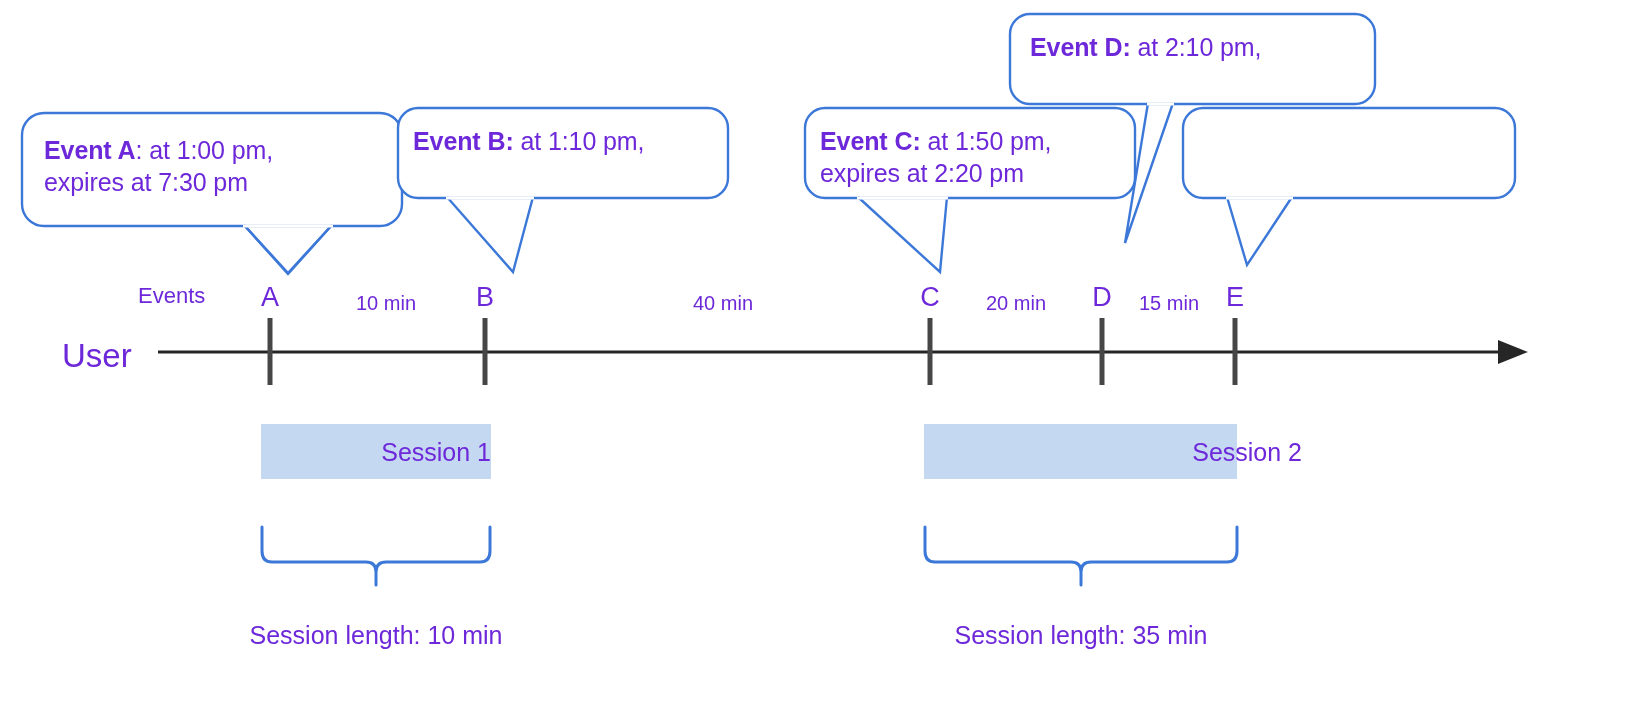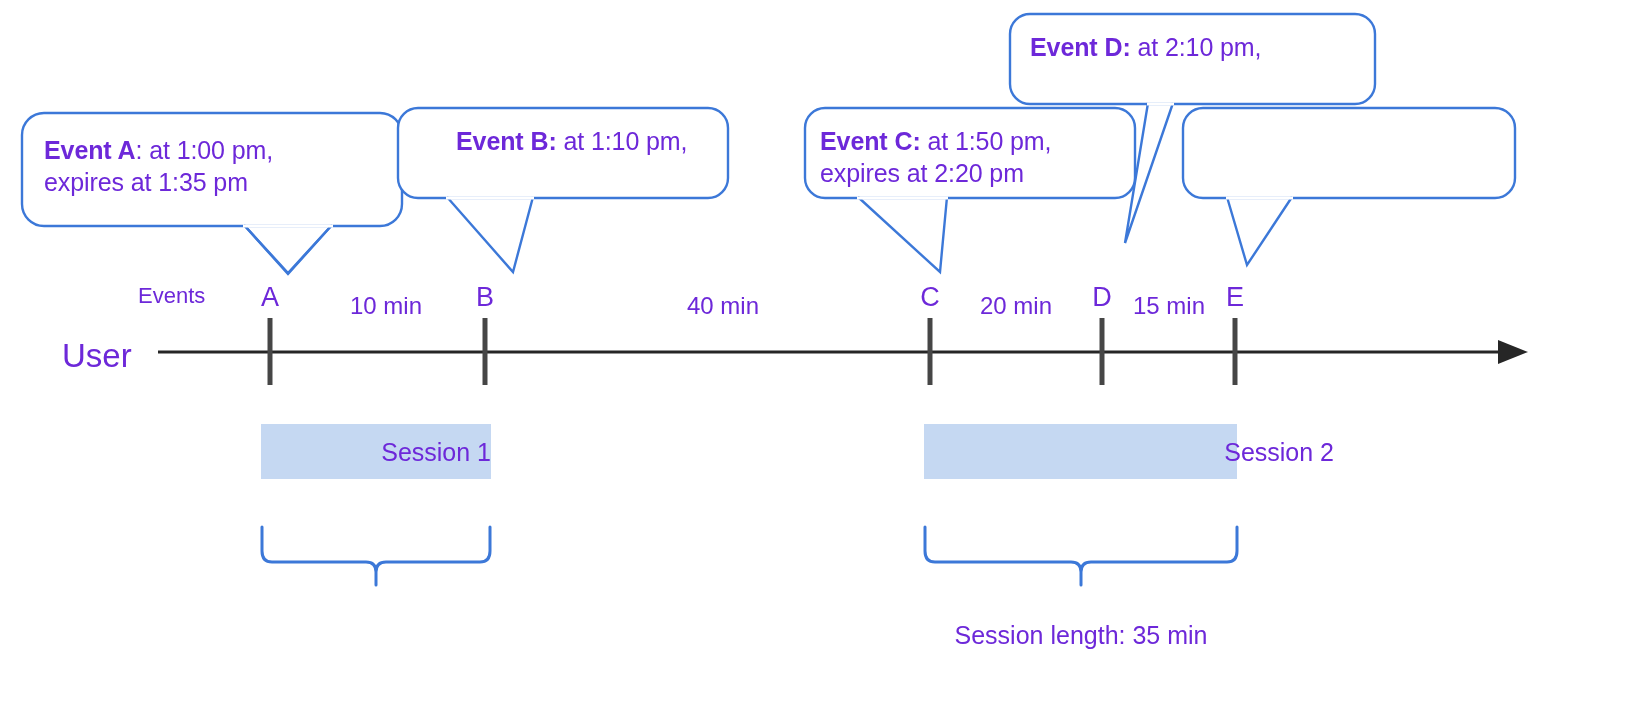--- a/index.html
+++ b/index.html
@@ -75,21 +75,21 @@
   }
   .lane-label-events {
     font-size: 22px;
     text-align: center;
   }
   .marker-letter {
     font-size: 27px;
     text-align: center;
   }
   .interval-label {
-    font-size: 24px;
+    font-size: 20px;
     text-align: center;
   }
   .session-label {
     font-size: 25px;
     text-align: right;
   }
   .session-length-label {
     font-size: 25px;
     text-align: center;
   }
@@ -149,23 +149,23 @@
       <rect class="session-rect" x="261" y="424" width="230" height="55"></rect>
       <rect class="session-rect" x="924" y="424" width="313" height="55"></rect>
     </g>
 
     <g>
       <path class="brace" d="M 262,527 L 262,551 Q 262,562 272,562 L 366,562 Q 376,562 376,572 L 376,585 L 376,572 Q 376,562 386,562 L 480,562 Q 490,562 490,551 L 490,527"></path>
       <path class="brace" d="M 925,527 L 925,551 Q 925,562 935,562 L 1071,562 Q 1081,562 1081,572 L 1081,585 L 1081,572 Q 1081,562 1091,562 L 1227,562 Q 1237,562 1237,551 L 1237,527"></path>
     </g>
   </svg>
 
-  <div class="txt callout-text" style="left:44px; top:135px; width:350px;"><span style="font-weight:bold;">Event A</span><span>: at 1:00 pm,</span><br><span>expires at 1:35 pm</span></div>
+  <div class="txt callout-text" style="left:44px; top:135px; width:350px;"><span style="font-weight:bold;">Event A</span><span>: at 1:00 pm,</span><br><span>expires at 7:30 pm</span></div>
 
-  <div class="txt callout-text" style="left:413px; top:126px; width:320px;margin-left:43px;"><span style="font-weight:bold;">Event B:</span><span> at 1:10 pm,</span><br></div>
+  <div class="txt callout-text" style="left:413px; top:126px; width:320px;"><span style="font-weight:bold;">Event B:</span><span> at 1:10 pm,</span><br></div>
 
   <div class="txt callout-text" style="left:820px; top:126px; width:320px;"><span style="font-weight:bold;">Event C:</span><span> at 1:50 pm,</span><br><span>expires at 2:20 pm</span></div>
 
   <div class="txt callout-text" style="left:1030px; top:32px; width:350px;"><span style="font-weight:bold;">Event D:</span><span> at 2:10 pm,</span><br></div>
 
 
   <div class="txt lane-label-user" style="left:62px; top:335px;">User</div>
   <div class="txt lane-label-events" style="left:138px; top:282px;">Events</div>
 
   <div class="txt marker-letter" style="left:250px; top:280px; width:40px;">A</div>
@@ -173,17 +173,18 @@
   <div class="txt marker-letter" style="left:910px; top:280px; width:40px;">C</div>
   <div class="txt marker-letter" style="left:1082px; top:280px; width:40px;">D</div>
   <div class="txt marker-letter" style="left:1215px; top:280px; width:40px;">E</div>
 
   <div class="txt interval-label" style="left:328px; top:291px; width:116px;">10 min</div>
   <div class="txt interval-label" style="left:665px; top:291px; width:116px;">40 min</div>
   <div class="txt interval-label" style="left:958px; top:291px; width:116px;">20 min</div>
   <div class="txt interval-label" style="left:1113px; top:291px; width:112px;">15 min</div>
 
   <div class="txt session-label" style="left:261px; top:437px; width:230px;">Session 1</div>
-  <div class="txt session-label" style="left:924px; top:437px; width:378px;margin-left:32px;">Session 2</div>
+  <div class="txt session-label" style="left:924px; top:437px; width:378px;">Session 2</div>
 
+  <div class="txt session-length-label" style="left:186px; top:620px; width:380px;">Session length: 10 min</div>
   <div class="txt session-length-label" style="left:891px; top:620px; width:380px;">Session length: 35 min</div>
 
 </div>
 
 </body></html>

